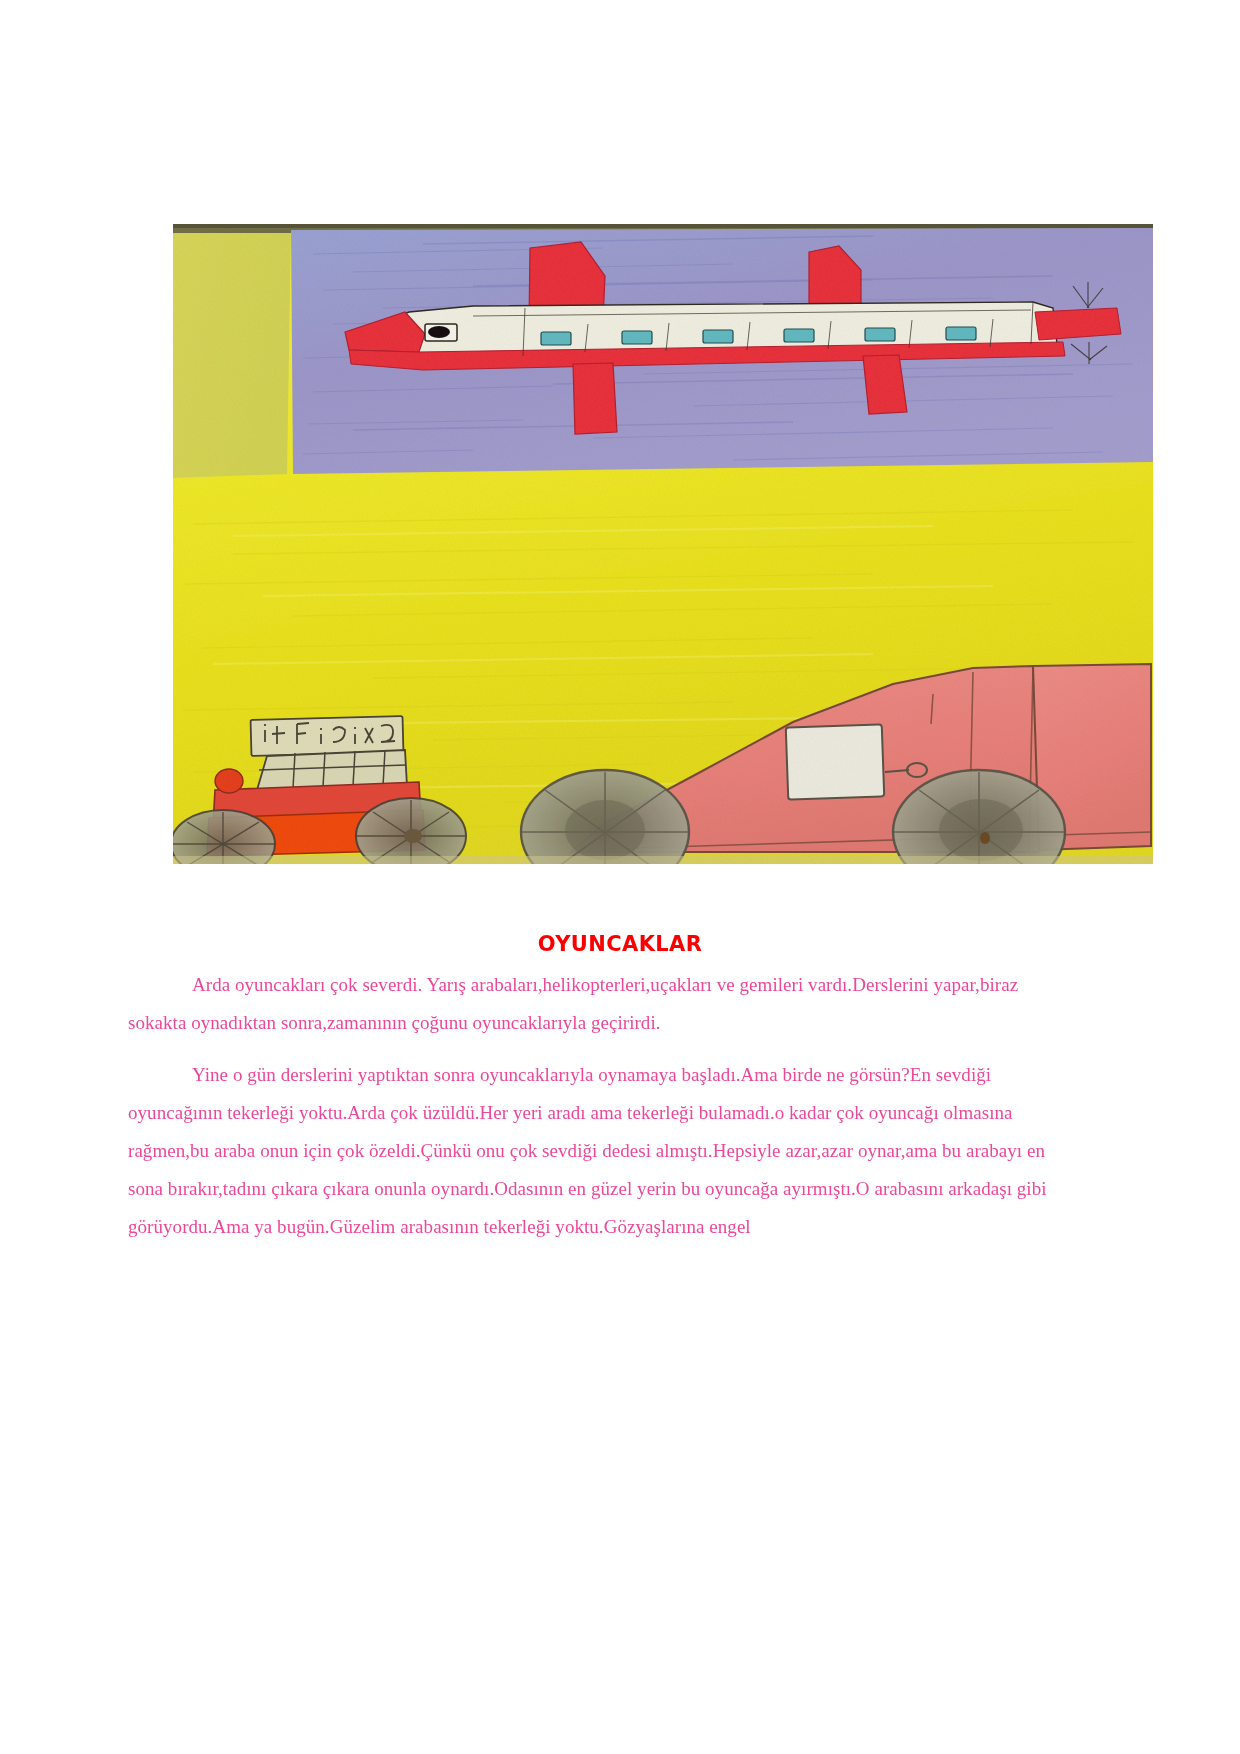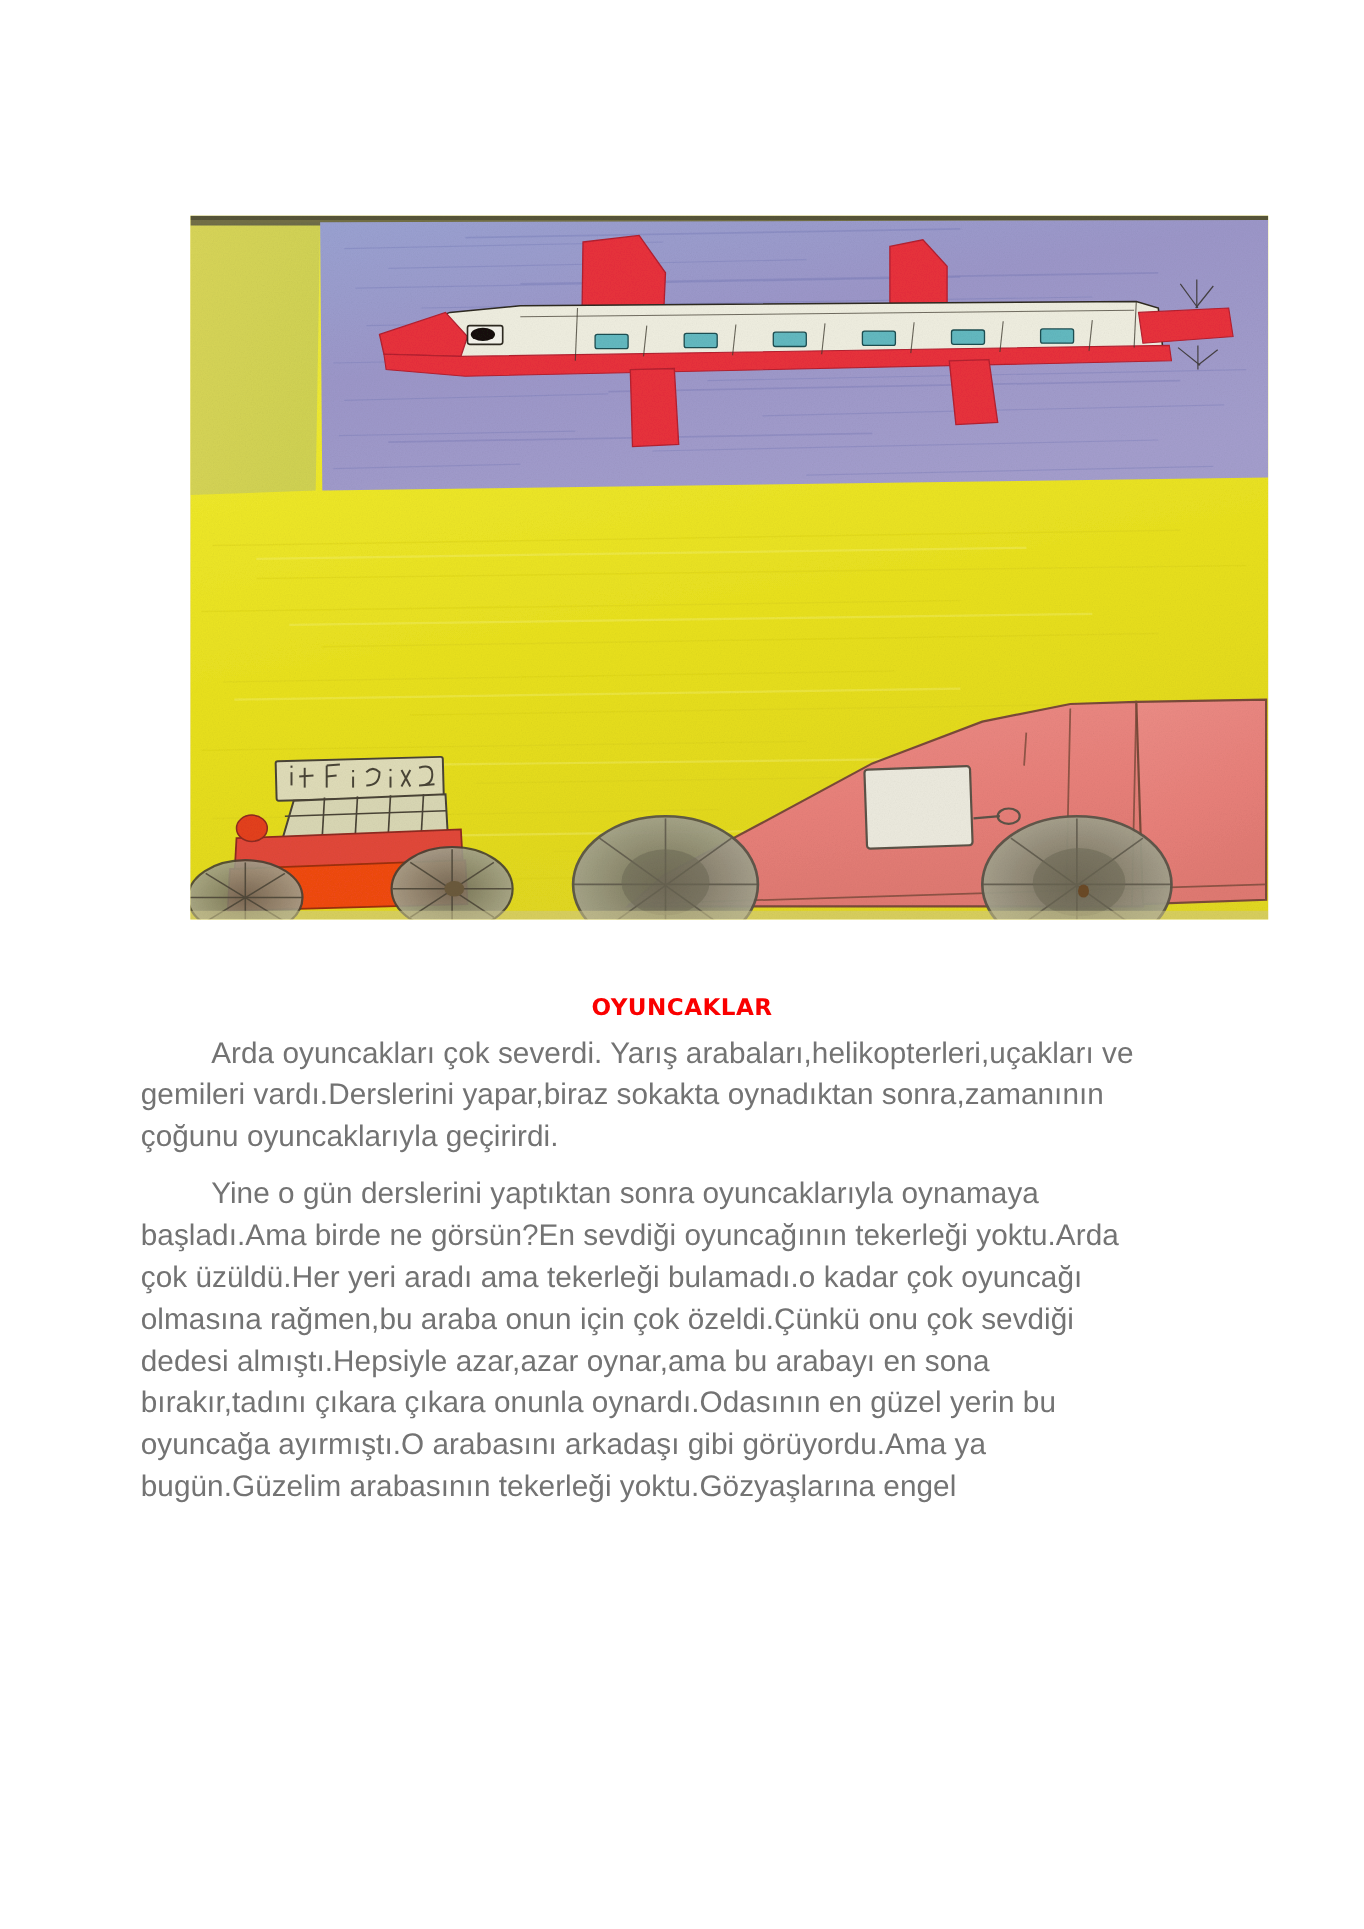--- a/index.html
+++ b/index.html
@@ -12,20 +12,21 @@
     height: 1754px;
     position: relative;
     overflow: hidden;
     font-family: "DejaVu Sans", sans-serif;
   }
 
   .page {
     position: absolute;
     inset: 0;
     background: #ffffff;
+    margin-top: 28px;
   }
 
   
   .drawing-figure {
     position: absolute;
     left: 133px;
     top: 180px;
     width: 980px;
     height: 640px;
     overflow: hidden;
@@ -50,24 +51,24 @@
     letter-spacing: 0.4px;
     font-family: "DejaVu Sans", sans-serif;
   }
 
   
   .body-text {
     position: absolute;
     left: 128px;
     top: 938px;
     width: 920px;
-    font-size: 27px;
+    font-size: 19px;
     line-height: 38px;
-    color: #737373;
-    font-family: Liberation Sans, sans-serif;
+    color: #ec4899;
+    font-family: Liberation Serif, serif;
     letter-spacing: 0.05px;
   }
   .para {
     margin: 0 0 14px 0;
     text-align: left;
     white-space: pre-wrap;
   }
   .para.indent { text-indent: 64px; }
 </style>
 </head>

